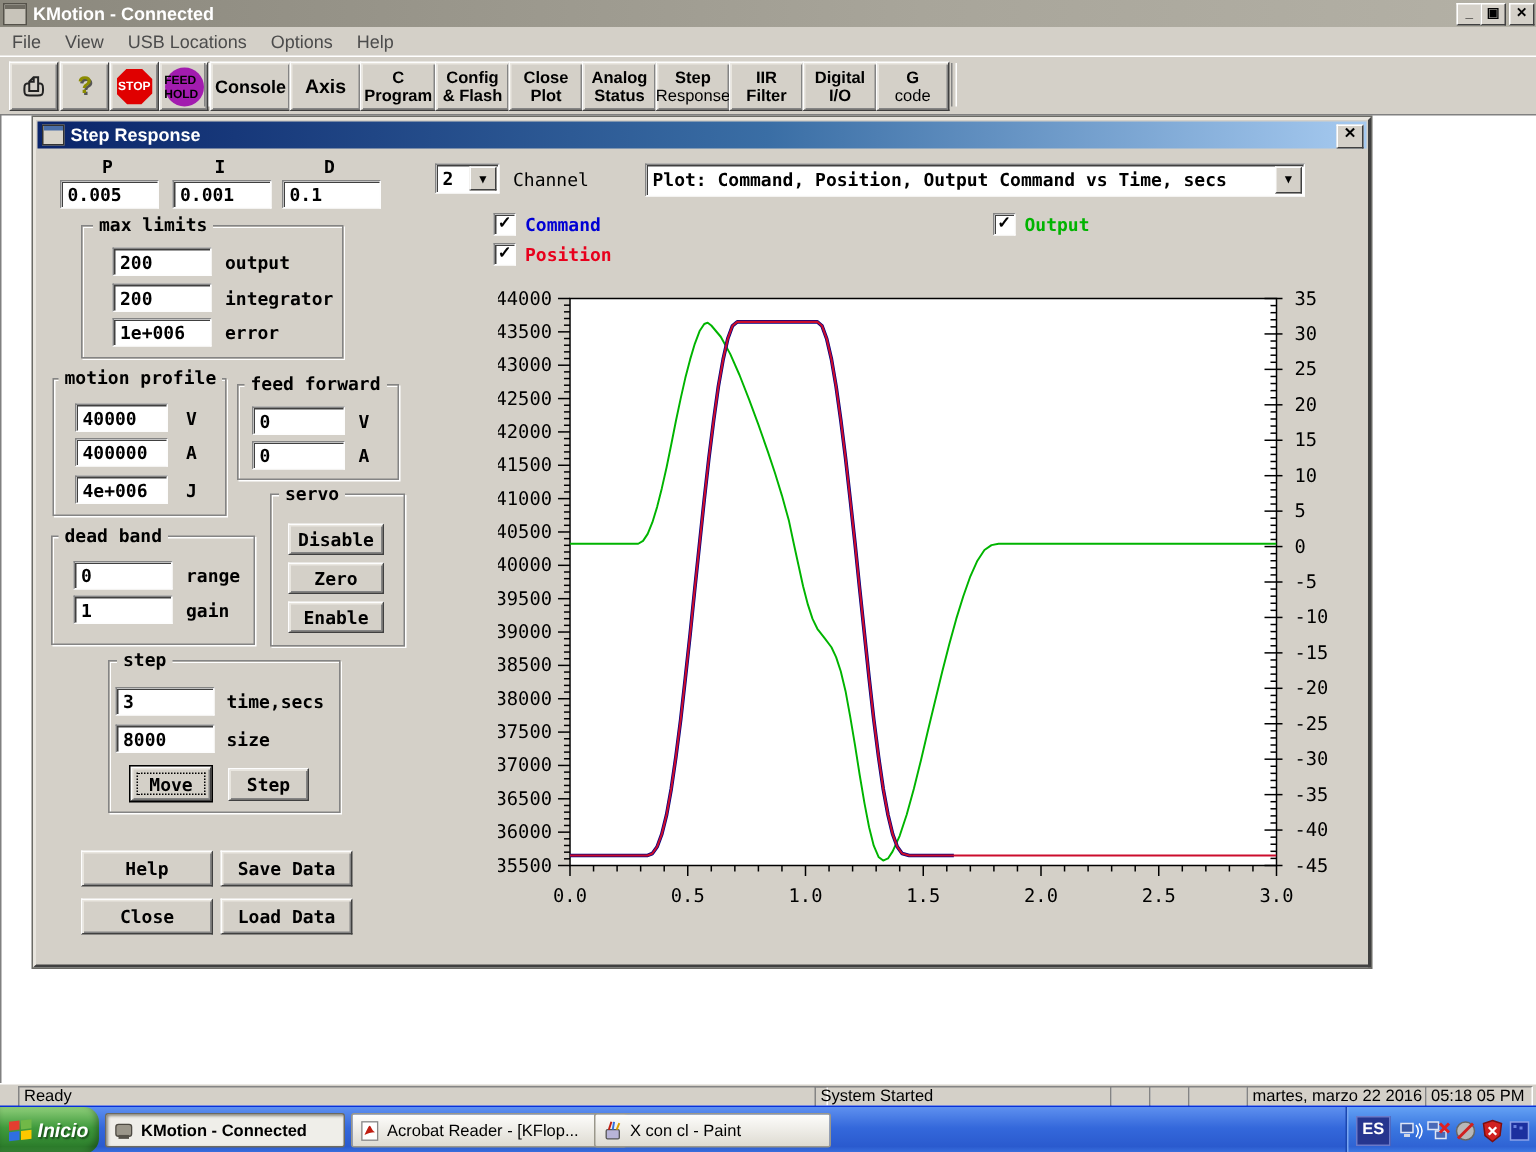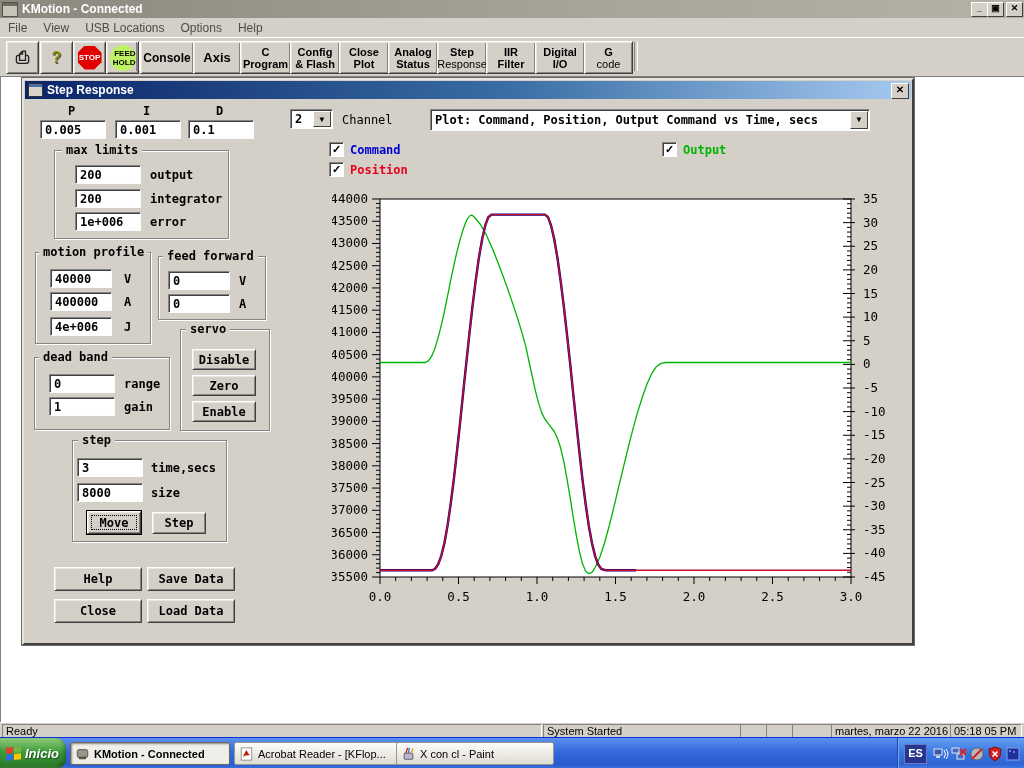--- a/index.html
+++ b/index.html
@@ -25,23 +25,23 @@
   .tbtn{position:absolute;top:3px;height:31px;background:#d4d0c8;border:1px solid;
     border-color:#fdfdfd #404040 #404040 #fdfdfd;
     box-shadow:inset 1px 1px 0 #e9e6df,inset -1px -1px 0 #848484;
     display:flex;flex-direction:column;align-items:center;justify-content:center;
     font-size:11px;font-weight:bold;color:#000;line-height:12px;text-align:center;}
   .tsep{position:absolute;top:4px;width:2px;height:29px;
     border-left:1px solid #848484;border-right:1px solid #fff;}
   .stop-glyph{width:24px;height:24px;background:#e00000;border-radius:6px;
     clip-path:polygon(30% 0,70% 0,100% 30%,100% 70%,70% 100%,30% 100%,0 70%,0 30%);
     color:#fff;font-size:8px;font-weight:bold;display:flex;align-items:center;justify-content:center;text-align:center;}
-  .feed-glyph{width:26px;height:26px;background:#bef264;border-radius:50%;
+  .feed-glyph{width:26px;height:26px;background:#a21caf;border-radius:50%;
     color:#000;font-size:8px;font-weight:bold;line-height:9px;
-    display:flex;flex-direction:column;align-items:flex-end;justify-content:center;}
+    display:flex;flex-direction:column;align-items:flex-start;justify-content:center;}
   .printer-glyph{font-size:17px;line-height:26px;color:#222;}
   .qmark-glyph{font-size:16px;font-weight:bold;color:#8c8c00;text-shadow:1px 1px 0 #555;}
 
   .client{position:absolute;left:0;top:76px;width:1024px;height:646px;background:#fff;
     box-shadow:inset 1px 1px 0 #808080;}
 
   
   .dialog{position:absolute;left:22px;top:2px;width:888px;height:563px;background:#d4d0c8;
     border:2px solid;border-color:#e8e5de #404040 #404040 #e8e5de;outline:1px solid #6b6b66;}
   .dlg-title{position:absolute;left:1px;top:1px;right:1px;height:18px;
@@ -525,21 +525,21 @@
             <rect x="48" y="13" width="471" height="378"></rect>
           </clipPath>
           <polyline points="48.0,176.5 93.5,176.5 96.7,174.6 99.8,169.9 102.9,162.3 106.1,151.9 109.2,139.6 112.4,125.5 115.5,110.3 118.6,94.7 121.8,79.6 124.9,65.9 128.1,53.6 131.2,43.2 134.4,34.7 137.5,30.0 139.8,29.1 142.2,31.0 148.5,38.5 154.8,49.9 161.0,64.0 167.3,80.1 173.6,97.1 179.9,115.1 184.6,129.2 189.3,144.4 194.0,161.4 197.2,176.5 200.3,190.7 203.4,204.8 206.6,217.1 209.7,226.6 212.9,233.2 217.6,239.3 222.3,245.5 225.4,252.1 228.5,261.5 231.7,274.8 234.8,291.8 238.0,310.7 241.1,330.5 244.3,349.4 247.4,365.5 250.5,377.8 253.7,385.3 256.8,387.7 260.0,386.3 263.1,381.6 267.8,371.2 272.5,357.0 277.2,340.0 281.9,321.1 286.6,301.2 291.4,281.4 296.1,262.0 300.8,243.6 305.5,226.6 310.2,211.5 314.9,198.2 319.6,187.8 324.3,180.7 329.0,177.4 333.7,176.5 519.0,176.5" fill="none" stroke="#00b400" stroke-width="1.3" stroke-linejoin="round" clip-path="url(#plotclip)"></polyline>
           <polyline points="48.0,384.3 99.8,384.3 102.9,383.0 106.1,378.5 109.2,370.1 112.4,357.2 115.5,339.9 118.6,318.5 121.8,293.6 124.9,266.0 128.1,236.7 131.2,206.4 134.4,176.2 137.5,146.9 140.6,119.3 143.8,93.9 146.9,71.7 150.1,53.5 153.2,39.7 156.3,31.2 159.5,28.6 212.9,28.6 216.0,31.2 219.1,39.7 222.3,53.5 225.4,71.7 228.5,93.9 231.7,119.3 234.8,146.9 238.0,176.2 241.1,206.4 244.3,236.7 247.4,266.0 250.5,293.6 253.7,318.5 256.8,339.9 260.0,357.2 263.1,370.1 266.2,378.5 269.4,383.0 274.1,384.3 303.9,384.3" fill="none" stroke="#000080" stroke-width="2.4" stroke-linejoin="round" clip-path="url(#plotclip)"></polyline>
           <polyline points="48.0,384.3 99.8,384.3 102.9,383.0 106.1,378.5 109.2,370.1 112.4,357.2 115.5,339.9 118.6,318.5 121.8,293.6 124.9,266.0 128.1,236.7 131.2,206.4 134.4,176.2 137.5,146.9 140.6,119.3 143.8,93.9 146.9,71.7 150.1,53.5 153.2,39.7 156.3,31.2 159.5,28.6 212.9,28.6 216.0,31.2 219.1,39.7 222.3,53.5 225.4,71.7 228.5,93.9 231.7,119.3 234.8,146.9 238.0,176.2 241.1,206.4 244.3,236.7 247.4,266.0 250.5,293.6 253.7,318.5 256.8,339.9 260.0,357.2 263.1,370.1 266.2,378.5 269.4,383.0 274.1,384.3 519.0,384.3" fill="none" stroke="#cc0c2c" stroke-width="1.4" stroke-linejoin="round" clip-path="url(#plotclip)"></polyline>
         </svg>
     </div>
   </div>
 
   <div class="statusbar">
-    <div class="spanel" style="left:2px;width:532px;">Ready</div>
+    <div class="spanel" style="left:12px;width:532px;">Ready</div>
     <div class="spanel" style="left:543px;width:190px;">System Started</div>
     <div class="spanel" style="left:740px;width:19px;"></div>
     <div class="spanel" style="left:766px;width:19px;"></div>
     <div class="spanel" style="left:792px;width:32px;"></div>
     <div class="spanel" style="left:831px;width:112px;">martes, marzo 22 2016</div>
     <div class="spanel" style="left:950px;width:64px;">05:18 05 PM</div>
   </div>
 
   <div class="taskbar">
     <div class="startbtn">

